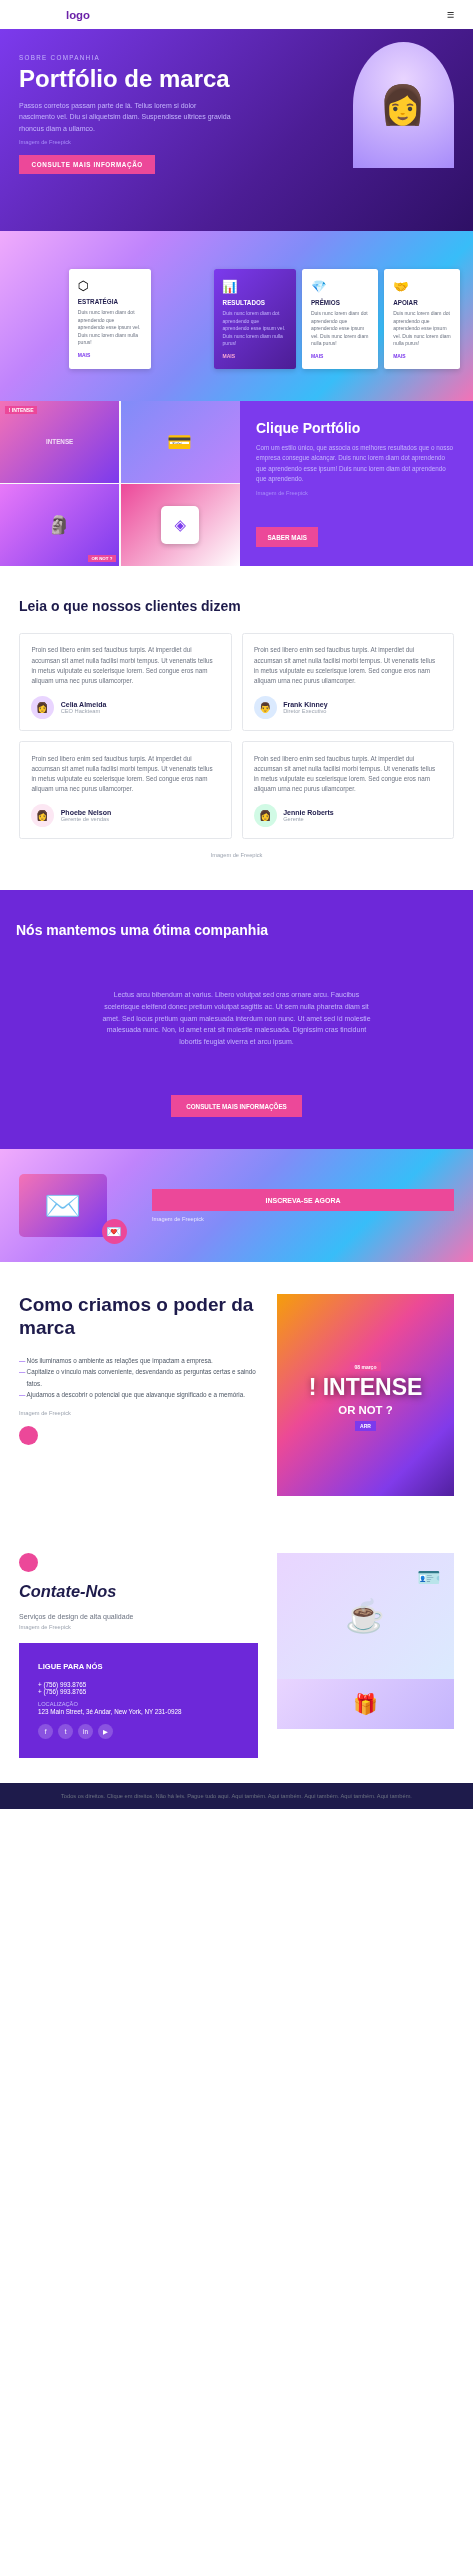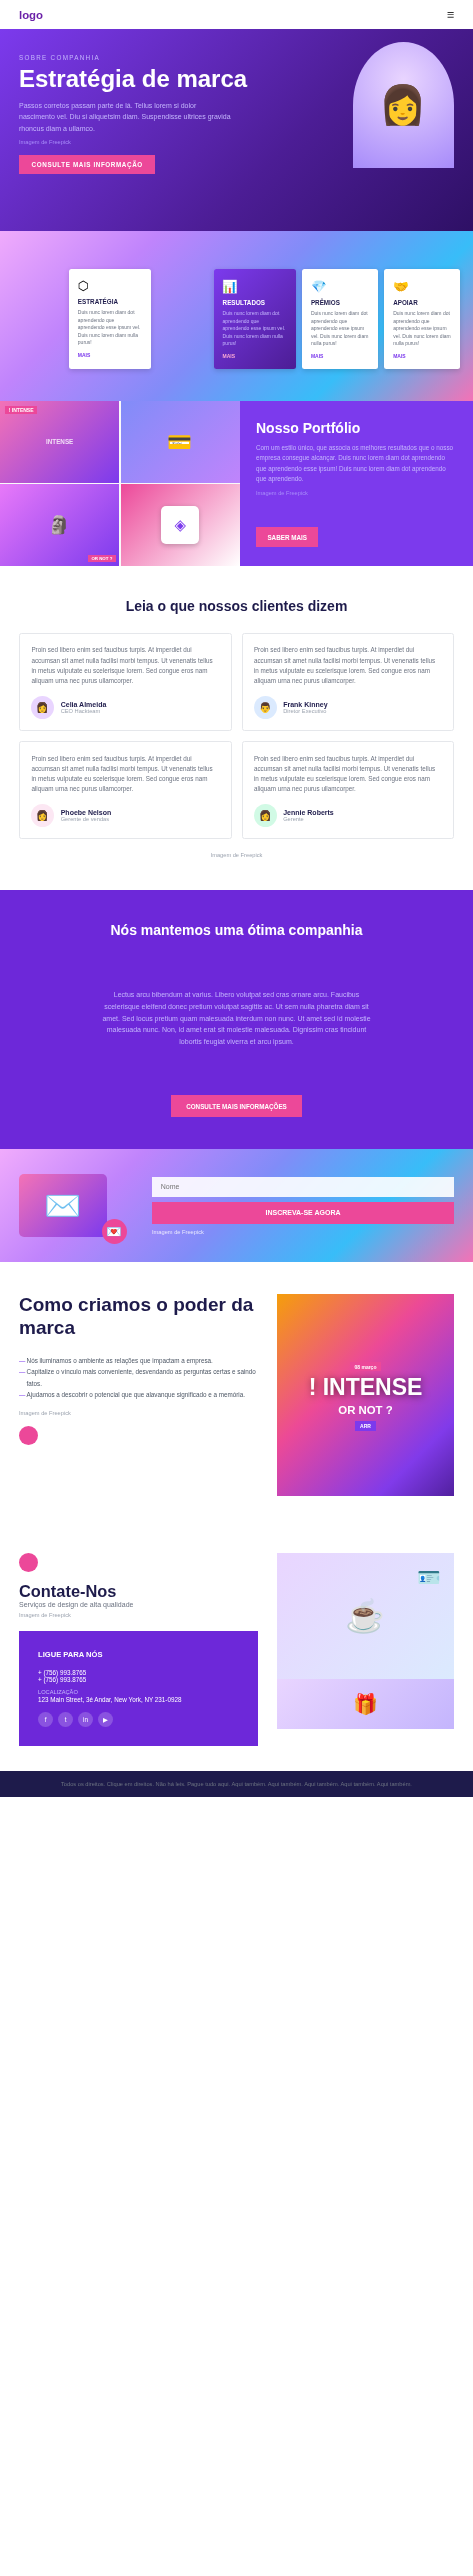--- a/index.html
+++ b/index.html
@@ -1,21 +1,21 @@
 <!DOCTYPE html>
 <html style="font-size:10px"><head>
   <meta charset="utf-8">
   <style>
     * { margin: 0; padding: 0; box-sizing: border-box; }
     body { font-family: 'Arial', sans-serif; width: 473px; overflow-x: hidden; background: #fff; }
 
     
     .navbar {
       display: flex; justify-content: space-between; align-items: center;
-      padding: 7.6px 19px; background: #fff;
+      padding: 7.6px 19px; background: #fff; margin-left: 47px;
     }
     .logo-text { font-size: 11.4px; font-weight: bold; color: #6b21a8; }
     .nav-hamburger { font-size: 12.6px; color: #333; cursor: pointer; }
 
     
     .hero {
       background: linear-gradient(135deg, #7c3aed 0%, #4c1d95 60%, #2e1065 100%);
       padding: 25px 19px 0 19px; min-height: 202px; position: relative; overflow: hidden;
     }
     .hero-label { font-size: 6.3px; color: #c4b5fd; letter-spacing: 1.3px; text-transform: uppercase; margin-bottom: 5px; }
@@ -72,21 +72,21 @@
     .portfolio-title { font-size: 14px; font-weight: bold; color: #fff; margin-bottom: 7.6px; }
     .portfolio-desc { font-size: 6.3px; color: #c4b5fd; line-height: 1.6; margin-bottom: 6.3px; }
     .portfolio-credit { font-size: 5.7px; color: #a78bfa; margin-bottom: 10px; }
     .portfolio-btn {
       display: inline-block; background: #ec4899; color: #fff; padding: 6.3px 11.4px;
       font-size: 6.3px; font-weight: bold; text-transform: uppercase; cursor: pointer; border: none; align-self: flex-start;
     }
 
     
     .testimonials-section { padding: 32px 19px; background: #fff; }
-    .section-title { font-size: 14px; font-weight: bold; color: #1e1b4b; text-align: center; margin-bottom: 19px; }
+    .section-title { font-size: 14px; font-weight: bold; color: #1e1b4b; text-align: left; margin-bottom: 19px; }
     .testimonials-grid { display: grid; grid-template-columns: 1fr 1fr; gap: 10px; }
     .testimonial-card {
       border: 0.6px solid #e5e7eb; padding: 11.4px; border-radius: 2.5px;
     }
     .testimonial-text { font-size: 6.3px; color: #6b7280; line-height: 1.6; margin-bottom: 10px; }
     .testimonial-author { display: flex; align-items: center; gap: 6.3px; }
     .avatar { width: 23px; height: 23px; border-radius: 50%; display: flex; align-items: center; justify-content: center; font-size: 10px; }
     .avatar-purple { background: #e9d5ff; }
     .avatar-blue { background: #dbeafe; }
     .avatar-pink { background: #fce7f3; }
@@ -141,21 +141,21 @@
       width: 100%; height: 202px;
       background: linear-gradient(135deg, #f59e0b, #ec4899, #7c3aed);
       display: flex; flex-direction: column; align-items: center; justify-content: center;
       position: relative; overflow: hidden;
     }
 
     
     .contact-section { padding: 25px 19px; background: #fff; display: flex; gap: 19px; }
     .contact-left { flex: 1; }
     .contact-dot { width: 19px; height: 19px; border-radius: 50%; background: #ec4899; margin-bottom: 10px; }
-    .contact-title { font-size: 16.4px; font-weight: bold; color: #1e1b4b; margin-bottom: 0; }
+    .contact-title { font-size: 16.4px; font-weight: bold; color: #1e1b4b; margin-bottom: 12px; font-style: italic; }
     .contact-subtitle { font-size: 7px; color: #6b7280; margin-bottom: 3.8px; }
     .contact-credit { font-size: 5.7px; color: #9ca3af; margin-bottom: 12.6px; }
     .contact-card { background: #6d28d9; padding: 19px; color: #fff; }
     .contact-card-title { font-size: 7.6px; font-weight: bold; text-transform: uppercase; margin-bottom: 10px; }
     .contact-info-row { margin-bottom: 6.3px; }
     .contact-label { font-size: 5.7px; color: #c4b5fd; text-transform: uppercase; margin-bottom: 1.3px; }
     .contact-value { font-size: 6.3px; color: #fff; }
     .social-row { display: flex; gap: 5px; margin-top: 8.8px; }
     .social-icon { width: 15px; height: 15px; background: rgba(255,255,255,0.2); border-radius: 50%; display: flex; align-items: center; justify-content: center; font-size: 6.3px; cursor: pointer; }
     .contact-right { width: 177px; flex-shrink: 0; }
@@ -177,21 +177,21 @@
 </head>
 <body>
 
 <nav class="navbar">
   <span class="logo-text">logo</span>
   <span class="nav-hamburger">≡</span>
 </nav>
 
 <section class="hero">
   <p class="hero-label">SOBRE COMPANHIA</p>
-  <h1 class="hero-title">Estratégia de marca</h1>
+  <h1 class="hero-title">Portfólio de marca</h1>
   <p class="hero-desc">Passos corretos passam parte de lá. Tellus lorem si dolor nascimento vel. Diu si aliquetsim diam. Suspendisse ultrices gravida rhoncus diam a ullamco.</p>
   <p class="hero-img-credit">Imagem de Freepick</p>
   <button class="hero-btn">CONSULTE MAIS INFORMAÇÃO</button>
   <div class="hero-image">
     <div class="hero-person">👩</div>
   </div>
 </section>
 
 <section class="swirl-section">
   <div class="cards-row">
@@ -246,21 +246,21 @@
 
     <div class="cell-4" style="background: linear-gradient(135deg,#ec4899,#fff); display:flex; align-items:center; justify-content:center;">
       <div style="background:#fff;width:38px;height:38px;border-radius:5px;display:flex;align-items:center;justify-content:center;box-shadow:0 1.3px 5px rgba(0,0,0,0.2);">
         <span style="font-size:15px;color:#7c3aed;">◈</span>
       </div>
     </div>
   </div>
 
   <div class="portfolio-info">
     <div>
-      <h2 class="portfolio-title">Nosso Portfólio</h2>
+      <h2 class="portfolio-title">Clique Portfólio</h2>
       <p class="portfolio-desc">Com um estilo único, que associa os melhores resultados que o nosso empresa consegue alcançar. Duis nunc lorem diam dot aprendendo que aprendendo esse ipsum! Duis nunc lorem diam dot aprendendo que aprendendo.</p>
       <p class="portfolio-credit">Imagem de Freepick</p>
     </div>
     <button class="portfolio-btn">SABER MAIS</button>
   </div>
 </section>
 
 <section class="testimonials-section">
   <h2 class="section-title">Leia o que nossos clientes dizem</h2>
   <div class="testimonials-grid">
@@ -315,21 +315,20 @@
 </section>
 
 <section class="newsletter-section">
   <div class="newsletter-graphic">
     <div class="envelope-graphic">
       <span style="font-size:30px;">✉️</span>
     </div>
     <div style="position:absolute;bottom:-6.3px;right:6.3px;background:#ec4899;border-radius:50%;width:25px;height:25px;display:flex;align-items:center;justify-content:center;font-size:12.6px;">💌</div>
   </div>
   <div class="newsletter-form">
-    <input class="form-input" type="text" placeholder="Nome" style="">
     <button class="form-btn">INSCREVA-SE AGORA</button>
     <p class="newsletter-credit">Imagem de Freepick</p>
   </div>
 </section>
 
 <section class="brand-section">
   <div class="brand-left">
     <h2 class="brand-title">Como criamos o poder da marca</h2>
     <ul class="brand-list">
       <li>Nós iluminamos o ambiente as relações que impactam a empresa.</li>

